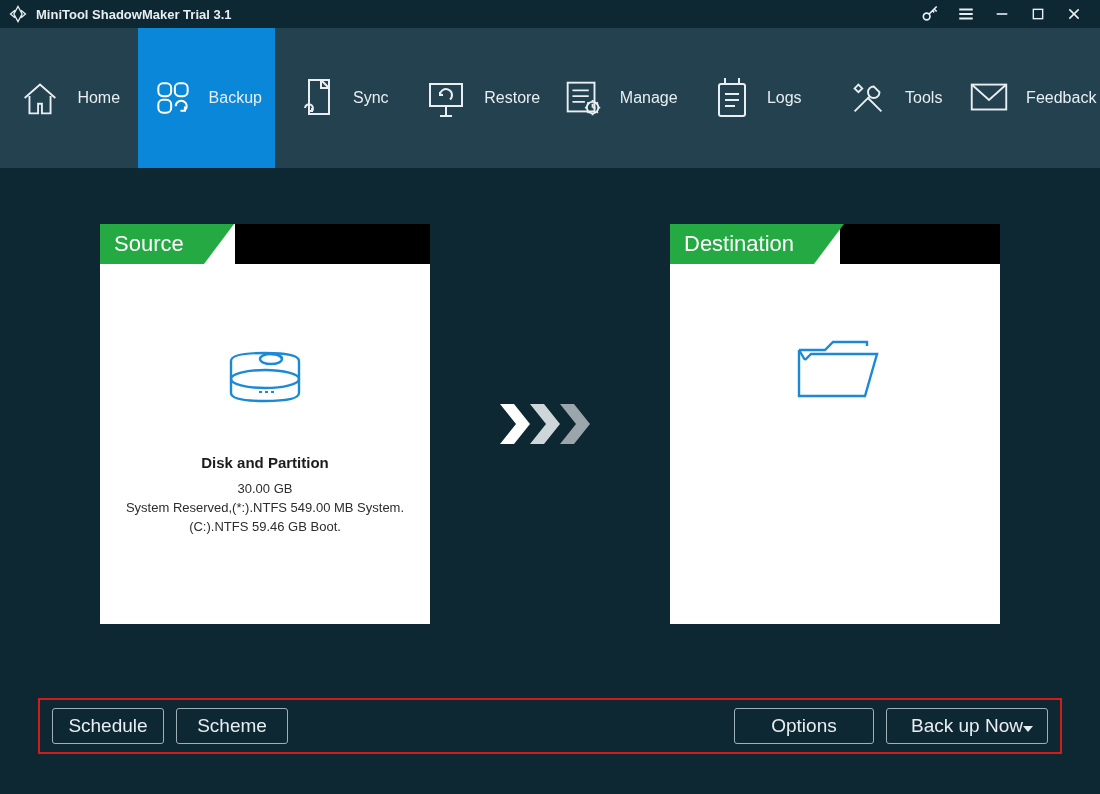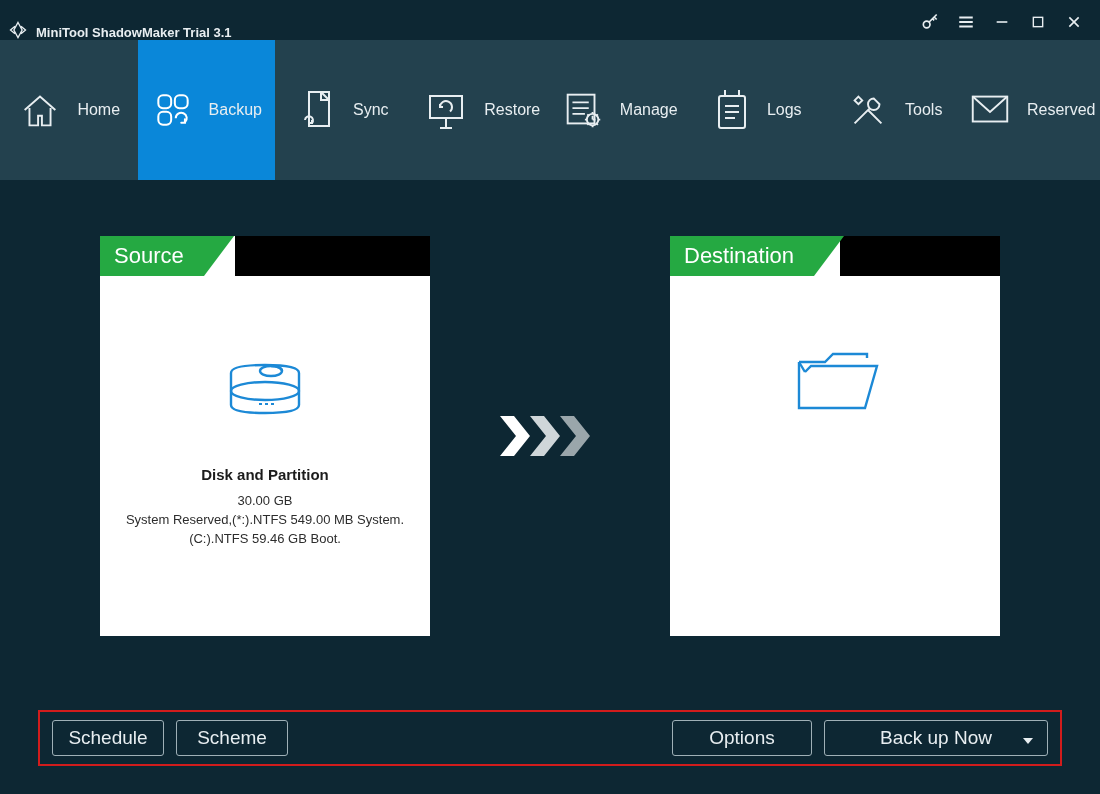--- a/index.html
+++ b/index.html
@@ -1,19 +1,19 @@
 <!DOCTYPE html>
 <html><head>
 <meta charset="utf-8">
 <style>
   * { margin: 0; padding: 0; box-sizing: border-box; font-family: "Segoe UI", Arial, sans-serif; }
   body { width: 1100px; height: 794px; background: #0d2733; overflow: hidden; }
 
   
-  .titlebar { height: 40px; background: #0d2733; color: #e8eef1; display: flex; align-items: flex-end; padding: 0 8px; }
+  .titlebar { height: 28px; background: #0d2733; color: #e8eef1; display: flex; align-items: center; padding: 0 8px; }
   .titlebar .logo { width: 20px; height: 20px; margin-right: 8px; display:flex; align-items:center; justify-content:center; }
   .titlebar .title { font-size: 13px; font-weight: 600; }
   .titlebar .spacer { flex: 1; }
   .titlebar .ctrl { width: 36px; height: 36px; display:flex; align-items:center; justify-content:center; color:#dfe7ea; }
   .titlebar .ctrl svg { display:block; }
 
   
   .nav { height: 140px; background: #23414e; display: flex; }
   .nav-item { flex: 1; display:flex; flex-direction:row; align-items:center; justify-content:center; color:#e8eef1; gap:14px; cursor:pointer; }
   .nav-item.active { background:#0a87d9; }
@@ -33,21 +33,21 @@
   .card .text-area .heading { font-size:15px; font-weight:700; margin-bottom:10px; }
   .card .text-area .line { font-size:13px; font-weight:400; margin-bottom:4px; color:#2d2d2d; }
 
   .arrows { display:flex; align-items:center; justify-content:center; height:400px; }
 
   
   .bottom-outline { position:absolute; left:38px; right:38px; bottom:32px; height:56px; border:2px solid #d11c1c; display:flex; align-items:center; padding:0 12px; gap:12px; }
   .btn { height:36px; border:1px solid #9fb0b7; color:#e8eef1; font-size:19px; display:flex; align-items:center; justify-content:center; border-radius:3px; background:transparent; cursor:pointer; }
   .btn-small { width:112px; }
   .btn-med { width:140px; }
-  .btn-back { width:224px; position:relative; }
+  .btn-back { width:162px; position:relative; }
   .btn-back .caret { position:absolute; right:14px; top:50%; transform:translateY(-50%); }
   .bottom-spacer { flex:1; }
 </style>
 </head>
 <body>
 
 <div class="titlebar">
   <div class="logo">
     <svg width="18" height="18" viewBox="0 0 24 24">
         <path d="M12 2 L17.5 12 L12 22 L6.5 12 Z M16 7 L22 12 L16 17 M8 7 L2 12 L8 17" stroke="#e8eef1" stroke-width="1.8" fill="none"></path>
@@ -160,21 +160,21 @@
     </div>
     <div class="nav-label">Tools</div>
   </div>
   <div class="nav-item">
     <div class="nav-icon">
       <svg width="46" height="40" viewBox="0 0 48 40" fill="none" stroke="#e8eef1" stroke-width="2">
           <rect x="6" y="6" width="36" height="26"></rect>
           <path d="M6 6 L24 22 L42 6"></path>
         </svg>
     </div>
-    <div class="nav-label">Reserved</div>
+    <div class="nav-label">Feedback</div>
   </div>
 </div>
 
 <div class="main">
   <div class="cards-row">
 
     <div class="card">
       <div class="card-tab">
         <div class="tab-black" style="left:135px; width:195px;"></div>
         <div class="tab-green">Source</div>

